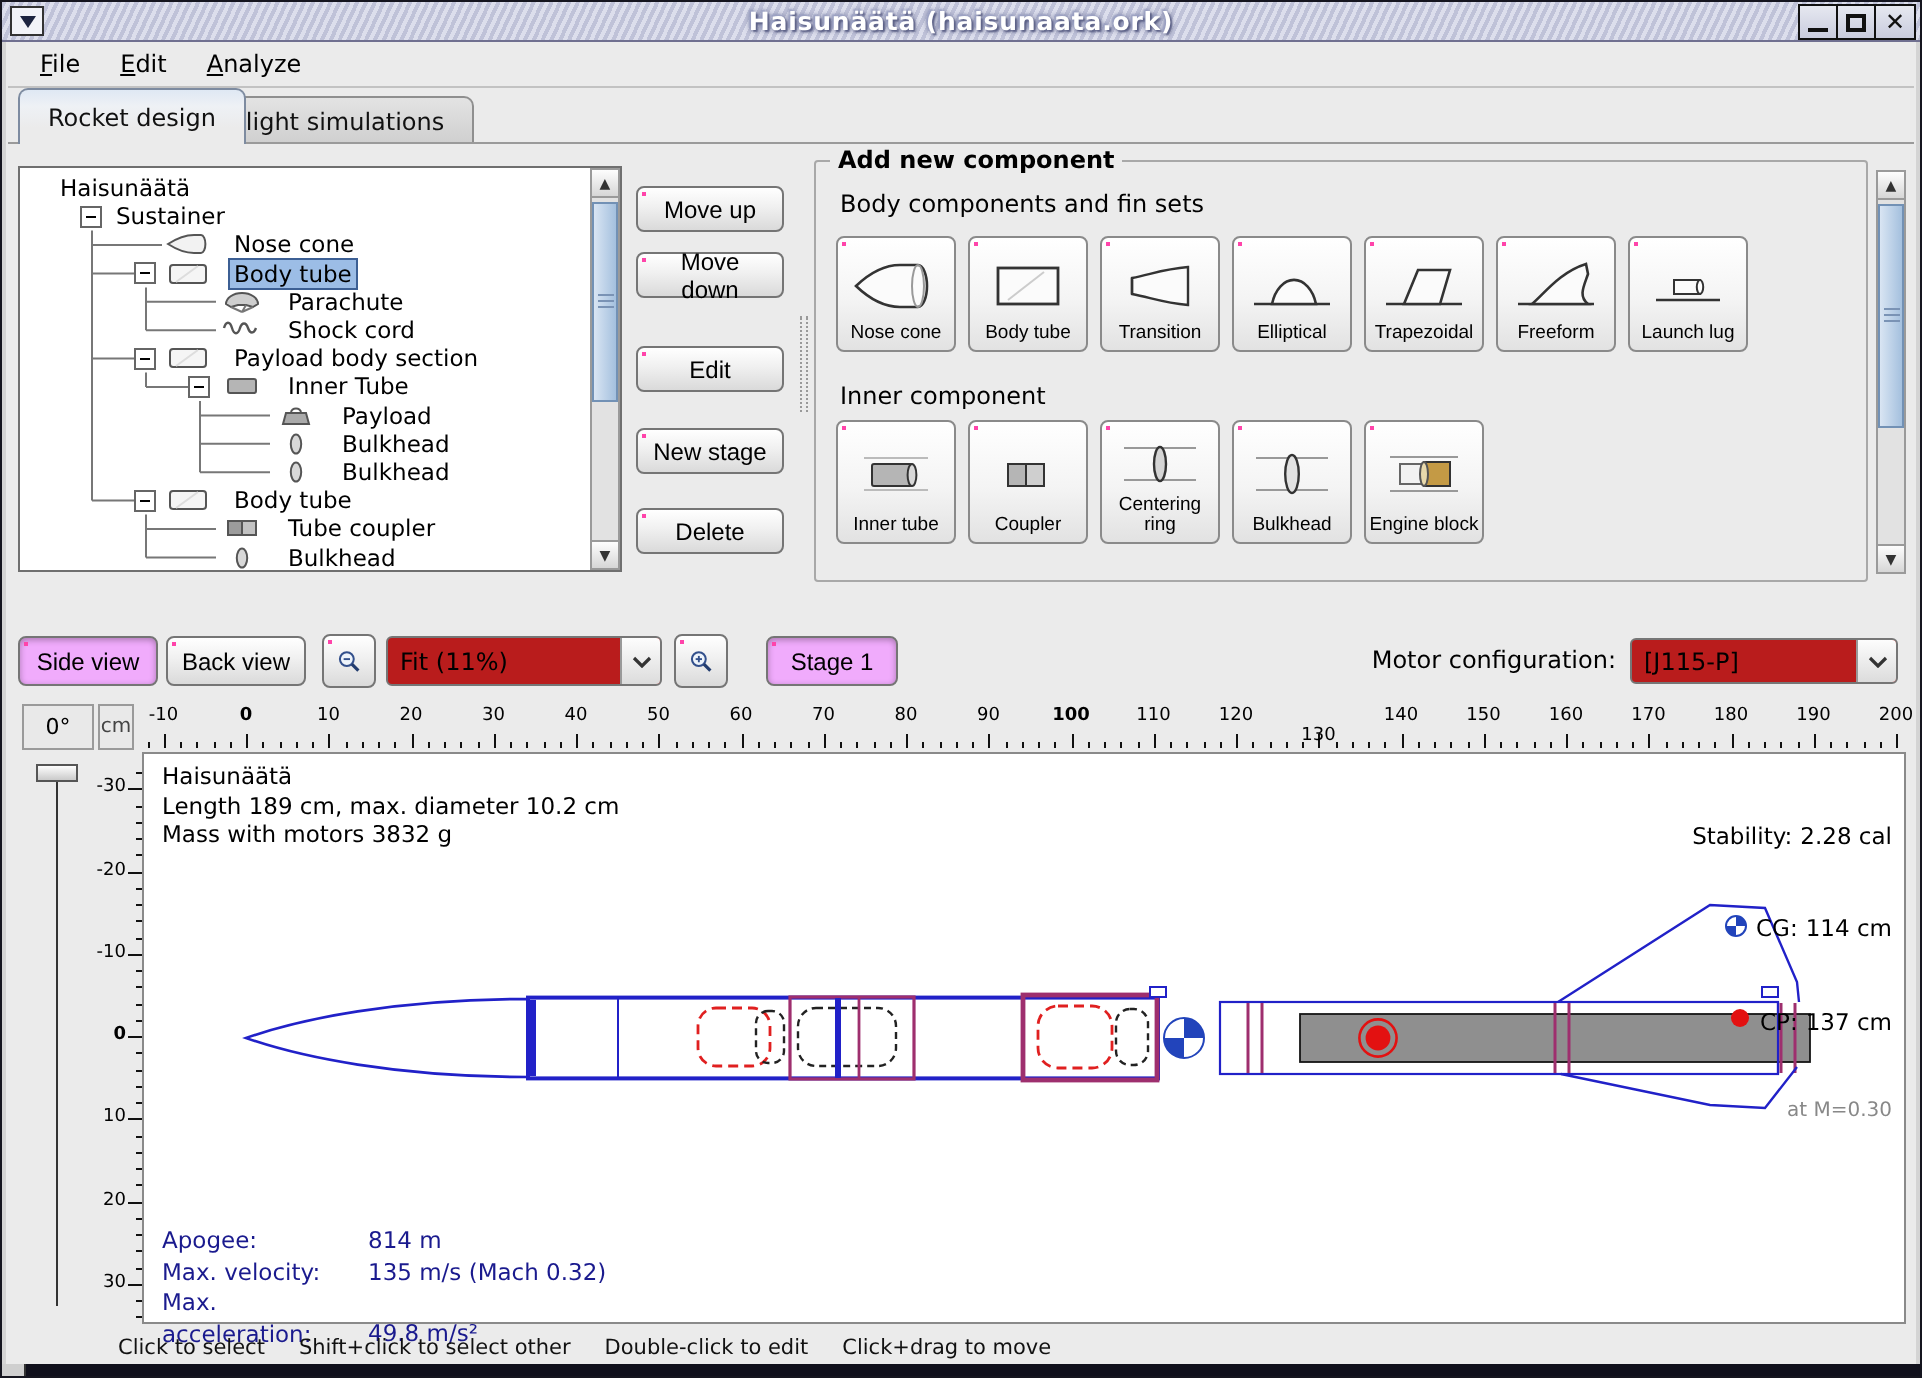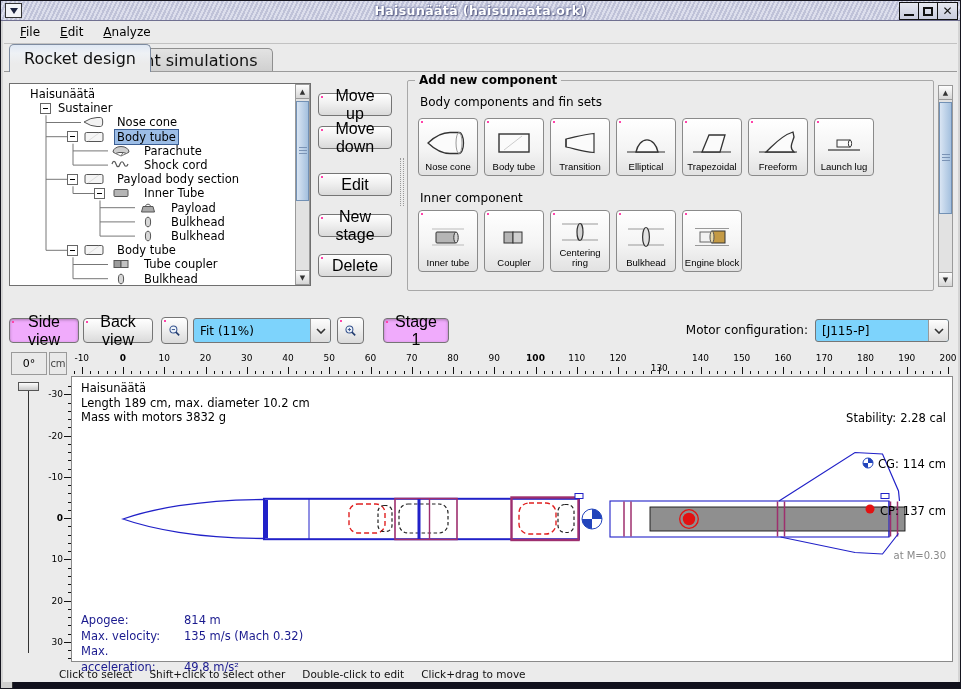--- a/index.html
+++ b/index.html
@@ -22,21 +22,21 @@
   .wc .min-glyph{width:10px;border-bottom:2px solid #111;margin-top:8px;}
   .wc .max-glyph{width:10px;height:9px;border:2px solid #111;}
   .wc.close{font-size:12px;font-weight:bold;color:#111;}
   
   .menubar{position:absolute;left:3px;right:3px;top:20px;height:23px;display:flex;align-items:center;
            background:#ebebeb;border-bottom:1px solid #c2c2c2;padding-left:6px;}
   .menu-item{padding:3px 10px;font-size:12px;color:#000;}
   .menu-item .ul{text-decoration:underline;}
   
   .tabrow{position:absolute;left:3px;right:3px;top:43px;height:28px;}
-  .tab{position:absolute;bottom:0;font-size:16px;padding:0 14px;display:flex;align-items:center;
+  .tab{position:absolute;bottom:0;font-size:12px;padding:0 14px;display:flex;align-items:center;
        border:1px solid #8f8f8f;border-bottom:none;border-radius:5px 5px 0 0;background:linear-gradient(#e3e3e3,#cfcfcf);height:24px;color:#111;}
   .tab.active{left:5px;height:28px;background:linear-gradient(#dfe8f4 0%,#eef1f5 30%,#ebebeb 70%);border-color:#7d8ba0;z-index:2;}
   .tab:not(.active){left:97px;}
   .main-sep{position:absolute;left:3px;right:3px;top:70px;border-top:1px solid #9a9a9a;}
   
   .upper{position:absolute;left:0;top:71px;width:100%;height:237px;}
   .tree-box{position:absolute;left:8px;top:11px;width:302px;height:203px;background:#fff;border:1px solid #6f6f6f;overflow:hidden;}
   .tree-rows{position:absolute;left:0;top:3px;right:16px;}
   .tree-row{display:flex;align-items:center;height:14.2px;font-size:11.5px;white-space:nowrap;position:relative;z-index:1;}
   .tree-lines{position:absolute;left:0;top:3px;z-index:0;pointer-events:none;}
@@ -49,38 +49,38 @@
   
   .vscroll{position:absolute;width:15px;background:#e2e2e2;border:1px solid #9a9a9a;}
   .sb-arrow{position:absolute;left:0;right:0;height:14px;font-size:7px;display:flex;align-items:center;justify-content:center;
             background:linear-gradient(#fdfdfd,#d6d6d6);color:#333;}
   .sb-arrow.up{top:0;border-bottom:1px solid #9a9a9a;}
   .sb-arrow.down{bottom:0;border-top:1px solid #9a9a9a;}
   .sb-thumb{position:absolute;left:0px;right:0px;background:linear-gradient(90deg,#d9e5f3,#a4c0de);border:1px solid #7291b5;
             display:flex;align-items:center;justify-content:center;}
   .grip{width:8px;height:8px;background:repeating-linear-gradient(#7a93b5 0 1px,transparent 1px 3px);}
   
-  .btn{position:absolute;display:flex;align-items:center;justify-content:center;font-size:16px;color:#000;
+  .btn{position:absolute;display:flex;align-items:center;justify-content:center;font-size:12px;color:#000;
        background:linear-gradient(#ffffff,#f0f0f0 45%,#dadada);border:1px solid #757575;border-radius:4px;}
   .btn::after{content:"";position:absolute;left:2px;top:2px;width:2px;height:2px;background:#f4a;}
   .btn.pressed{background:#f0abfc;box-shadow:inset 0 1px 3px rgba(0,0,0,.3);}
   .dotsep{position:absolute;left:399px;top:86px;height:48px;width:4px;border-left:1px dotted #999;border-right:1px dotted #999;}
   
   .groupbox{position:absolute;left:406px;top:8px;width:527px;height:211px;border:1px solid #a8a8a8;border-radius:2px;}
   .legend{position:absolute;top:-8px;left:7px;background:#ebebeb;padding:0 4px;font-size:12px;font-weight:bold;}
   .sec-label{position:absolute;left:12px;font-size:12px;}
   .comp-row{position:absolute;left:10px;display:flex;gap:6px;}
   .comp-btn{position:relative;width:60px;display:flex;flex-direction:column;align-items:center;justify-content:flex-end;
             padding:4px 1px 3px;background:linear-gradient(#ffffff,#f4f4f4 55%,#e2e2e2);border:1px solid #8a8a8a;border-radius:4px;
             font-size:9.5px;line-height:1.05;text-align:center;color:#000;}
   .comp-btn::after{content:"";position:absolute;left:2px;top:2px;width:2px;height:2px;background:#f4a;}
   .comp-btn .cicon{flex:1;display:flex;align-items:center;}
   
   .toolbar{position:absolute;left:0;top:314px;width:100%;height:34px;}
-  .combo{position:absolute;display:flex;align-items:center;background:#7dd3fc;border:1px solid #767676;border-radius:3px;}
+  .combo{position:absolute;display:flex;align-items:center;background:#b91c1c;border:1px solid #767676;border-radius:3px;}
   .combo .val{flex:1;padding:0 6px;font-size:12px;white-space:nowrap;overflow:hidden;}
   .combo .arrow{width:20px;align-self:stretch;display:flex;align-items:center;justify-content:center;
                 background:linear-gradient(#fdfdfd,#dcdcdc);border-left:1px solid #999;border-radius:0 2px 2px 0;}
   .tb-label{position:absolute;font-size:12px;color:#000;}
   
   .mini-box{position:absolute;border:1px solid #9a9a9a;background:#e9e9e9;display:flex;align-items:center;justify-content:center;}
   .slider-col{position:absolute;left:10px;top:378px;width:36px;height:282px;}
   .slider-track{position:absolute;left:17px;top:10px;bottom:8px;width:1px;background:#333;}
   .slider-handle{position:absolute;left:7px;top:3px;width:21px;height:9px;background:linear-gradient(#fdfdfd,#cacaca);border:1px solid #555;}
   .top-ruler{position:absolute;left:66px;top:351px;width:890px;height:23px;}

